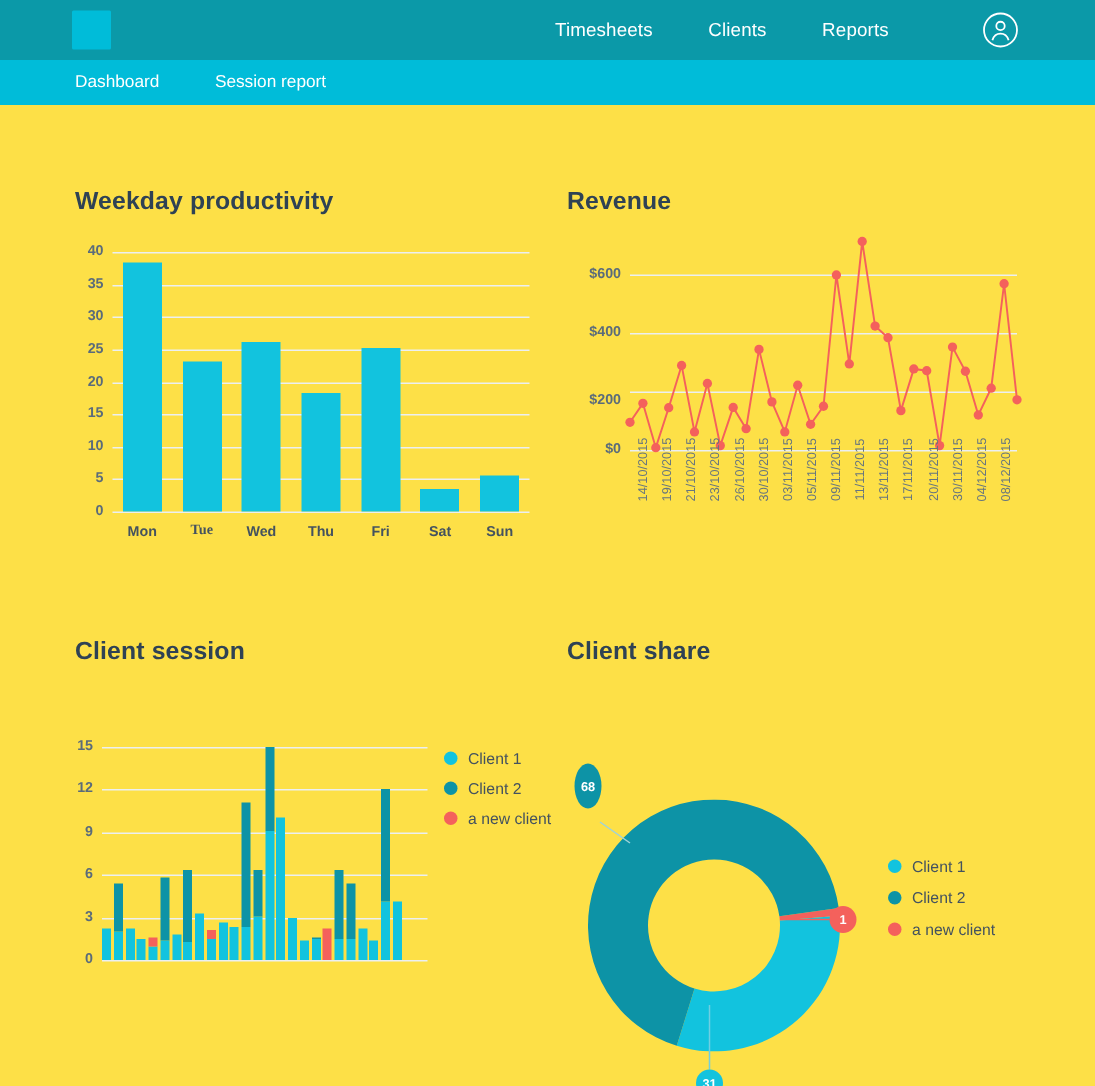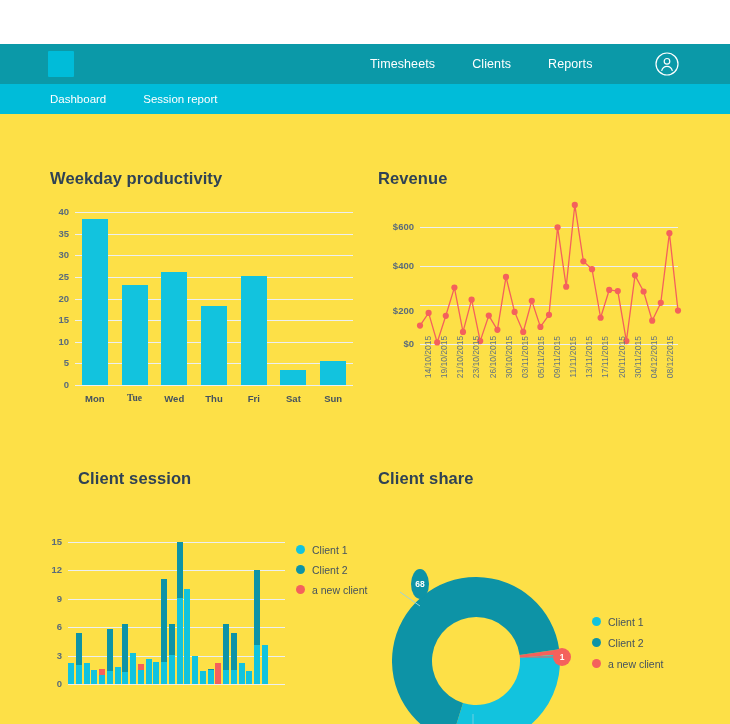--- a/index.html
+++ b/index.html
@@ -10,21 +10,20 @@
     overflow: hidden;
   }
 
   
   .topbar {
     height: 40px;
     background: #0b99a8;
     display: flex;
     align-items: center;
     position: relative;
-    margin-top: 44px;
   }
   .logo-mark {
     width: 26px; height: 26px;
     background: #00bcd9;
     margin-left: 48px;
     border-radius: 1px;
   }
   .topnav {
     position: absolute;
     left: 370px;
@@ -229,21 +228,21 @@
       <div class="axis-lbl" style="left: 111.062px; top: 148px; width: 52px; text-align: center; transform: rotate(-90deg); transform-origin: center center; color: rgb(102, 117, 127); font-size: 8.5px; position: absolute;">09/11/2015</div>
       <div class="axis-lbl" style="left: 127.188px; top: 148px; width: 52px; text-align: center; transform: rotate(-90deg); transform-origin: center center; color: rgb(102, 117, 127); font-size: 8.5px; position: absolute;">11/11/2015</div>
       <div class="axis-lbl" style="left: 143.312px; top: 148px; width: 52px; text-align: center; transform: rotate(-90deg); transform-origin: center center; color: rgb(102, 117, 127); font-size: 8.5px; position: absolute;">13/11/2015</div>
       <div class="axis-lbl" style="left: 159.438px; top: 148px; width: 52px; text-align: center; transform: rotate(-90deg); transform-origin: center center; color: rgb(102, 117, 127); font-size: 8.5px; position: absolute;">17/11/2015</div>
       <div class="axis-lbl" style="left: 175.562px; top: 148px; width: 52px; text-align: center; transform: rotate(-90deg); transform-origin: center center; color: rgb(102, 117, 127); font-size: 8.5px; position: absolute;">20/11/2015</div>
       <div class="axis-lbl" style="left: 191.688px; top: 148px; width: 52px; text-align: center; transform: rotate(-90deg); transform-origin: center center; color: rgb(102, 117, 127); font-size: 8.5px; position: absolute;">30/11/2015</div>
       <div class="axis-lbl" style="left: 207.812px; top: 148px; width: 52px; text-align: center; transform: rotate(-90deg); transform-origin: center center; color: rgb(102, 117, 127); font-size: 8.5px; position: absolute;">04/12/2015</div>
       <div class="axis-lbl" style="left: 223.938px; top: 148px; width: 52px; text-align: center; transform: rotate(-90deg); transform-origin: center center; color: rgb(102, 117, 127); font-size: 8.5px; position: absolute;">08/12/2015</div>
     </div>
 
-  <div class="panel" style="left:50px; top:355px;margin-left:28px;">
+  <div class="panel" style="left:50px; top:355px;">
     <div class="panel-title">Client session</div>
   </div>
   <div class="plot" id="plot-session" style="left:68px; top:428px; width:217px; height:142px;">
       <div class="gridline" style="top:142px;"></div>
       <div class="axis-lbl y-lbl" style="left:-26px; top:136px; width:20px;">0</div>
       <div class="gridline" style="top:113.6px;"></div>
       <div class="axis-lbl y-lbl" style="left:-26px; top:107.6px; width:20px;">3</div>
       <div class="gridline" style="top:85.19999999999999px;"></div>
       <div class="axis-lbl y-lbl" style="left:-26px; top:79.19999999999999px; width:20px;">6</div>
       <div class="gridline" style="top:56.8px;"></div>
@@ -326,21 +325,21 @@
       <div class="legend-row" style="margin-bottom:6px;">
         <span class="legend-dot" style="background:#f4615c;"></span>
         <span class="legend-txt">a new client</span>
       </div>
     </div>
 
   <div id="share-callouts">
       <svg style="position:absolute; left:0; top:0; width:730px; height:724px; pointer-events:none;">
         <path d="M 400 478 L 420 492" stroke="#9fd2d9" stroke-width="1" fill="none"></path>
       </svg>
-      <div class="callout" style="left:383px; top:455px; width:18px; height:30px; background:#0d93a6;margin-left:28px;">68</div>
+      <div class="callout" style="left:383px; top:439px; width:18px; height:30px; background:#0d93a6;">68</div>
       <svg style="position:absolute; left:0; top:0; width:730px; height:724px; pointer-events:none;">
         <path d="M 473 643 L 473 600" stroke="#6fcfe2" stroke-width="1" fill="none"></path>
       </svg>
       <div class="callout" style="left:464px; top:643px; width:18px; height:18px; background:#12c3de;">31</div>
       <svg style="position:absolute; left:0; top:0; width:730px; height:724px; pointer-events:none;">
         <path d="M 553 543 L 520 543" stroke="#f4615c" stroke-width="1" fill="none"></path>
       </svg>
       <div class="callout" style="left:553px; top:534px; width:18px; height:18px; background:#f4615c;">1</div>
     </div>
 

